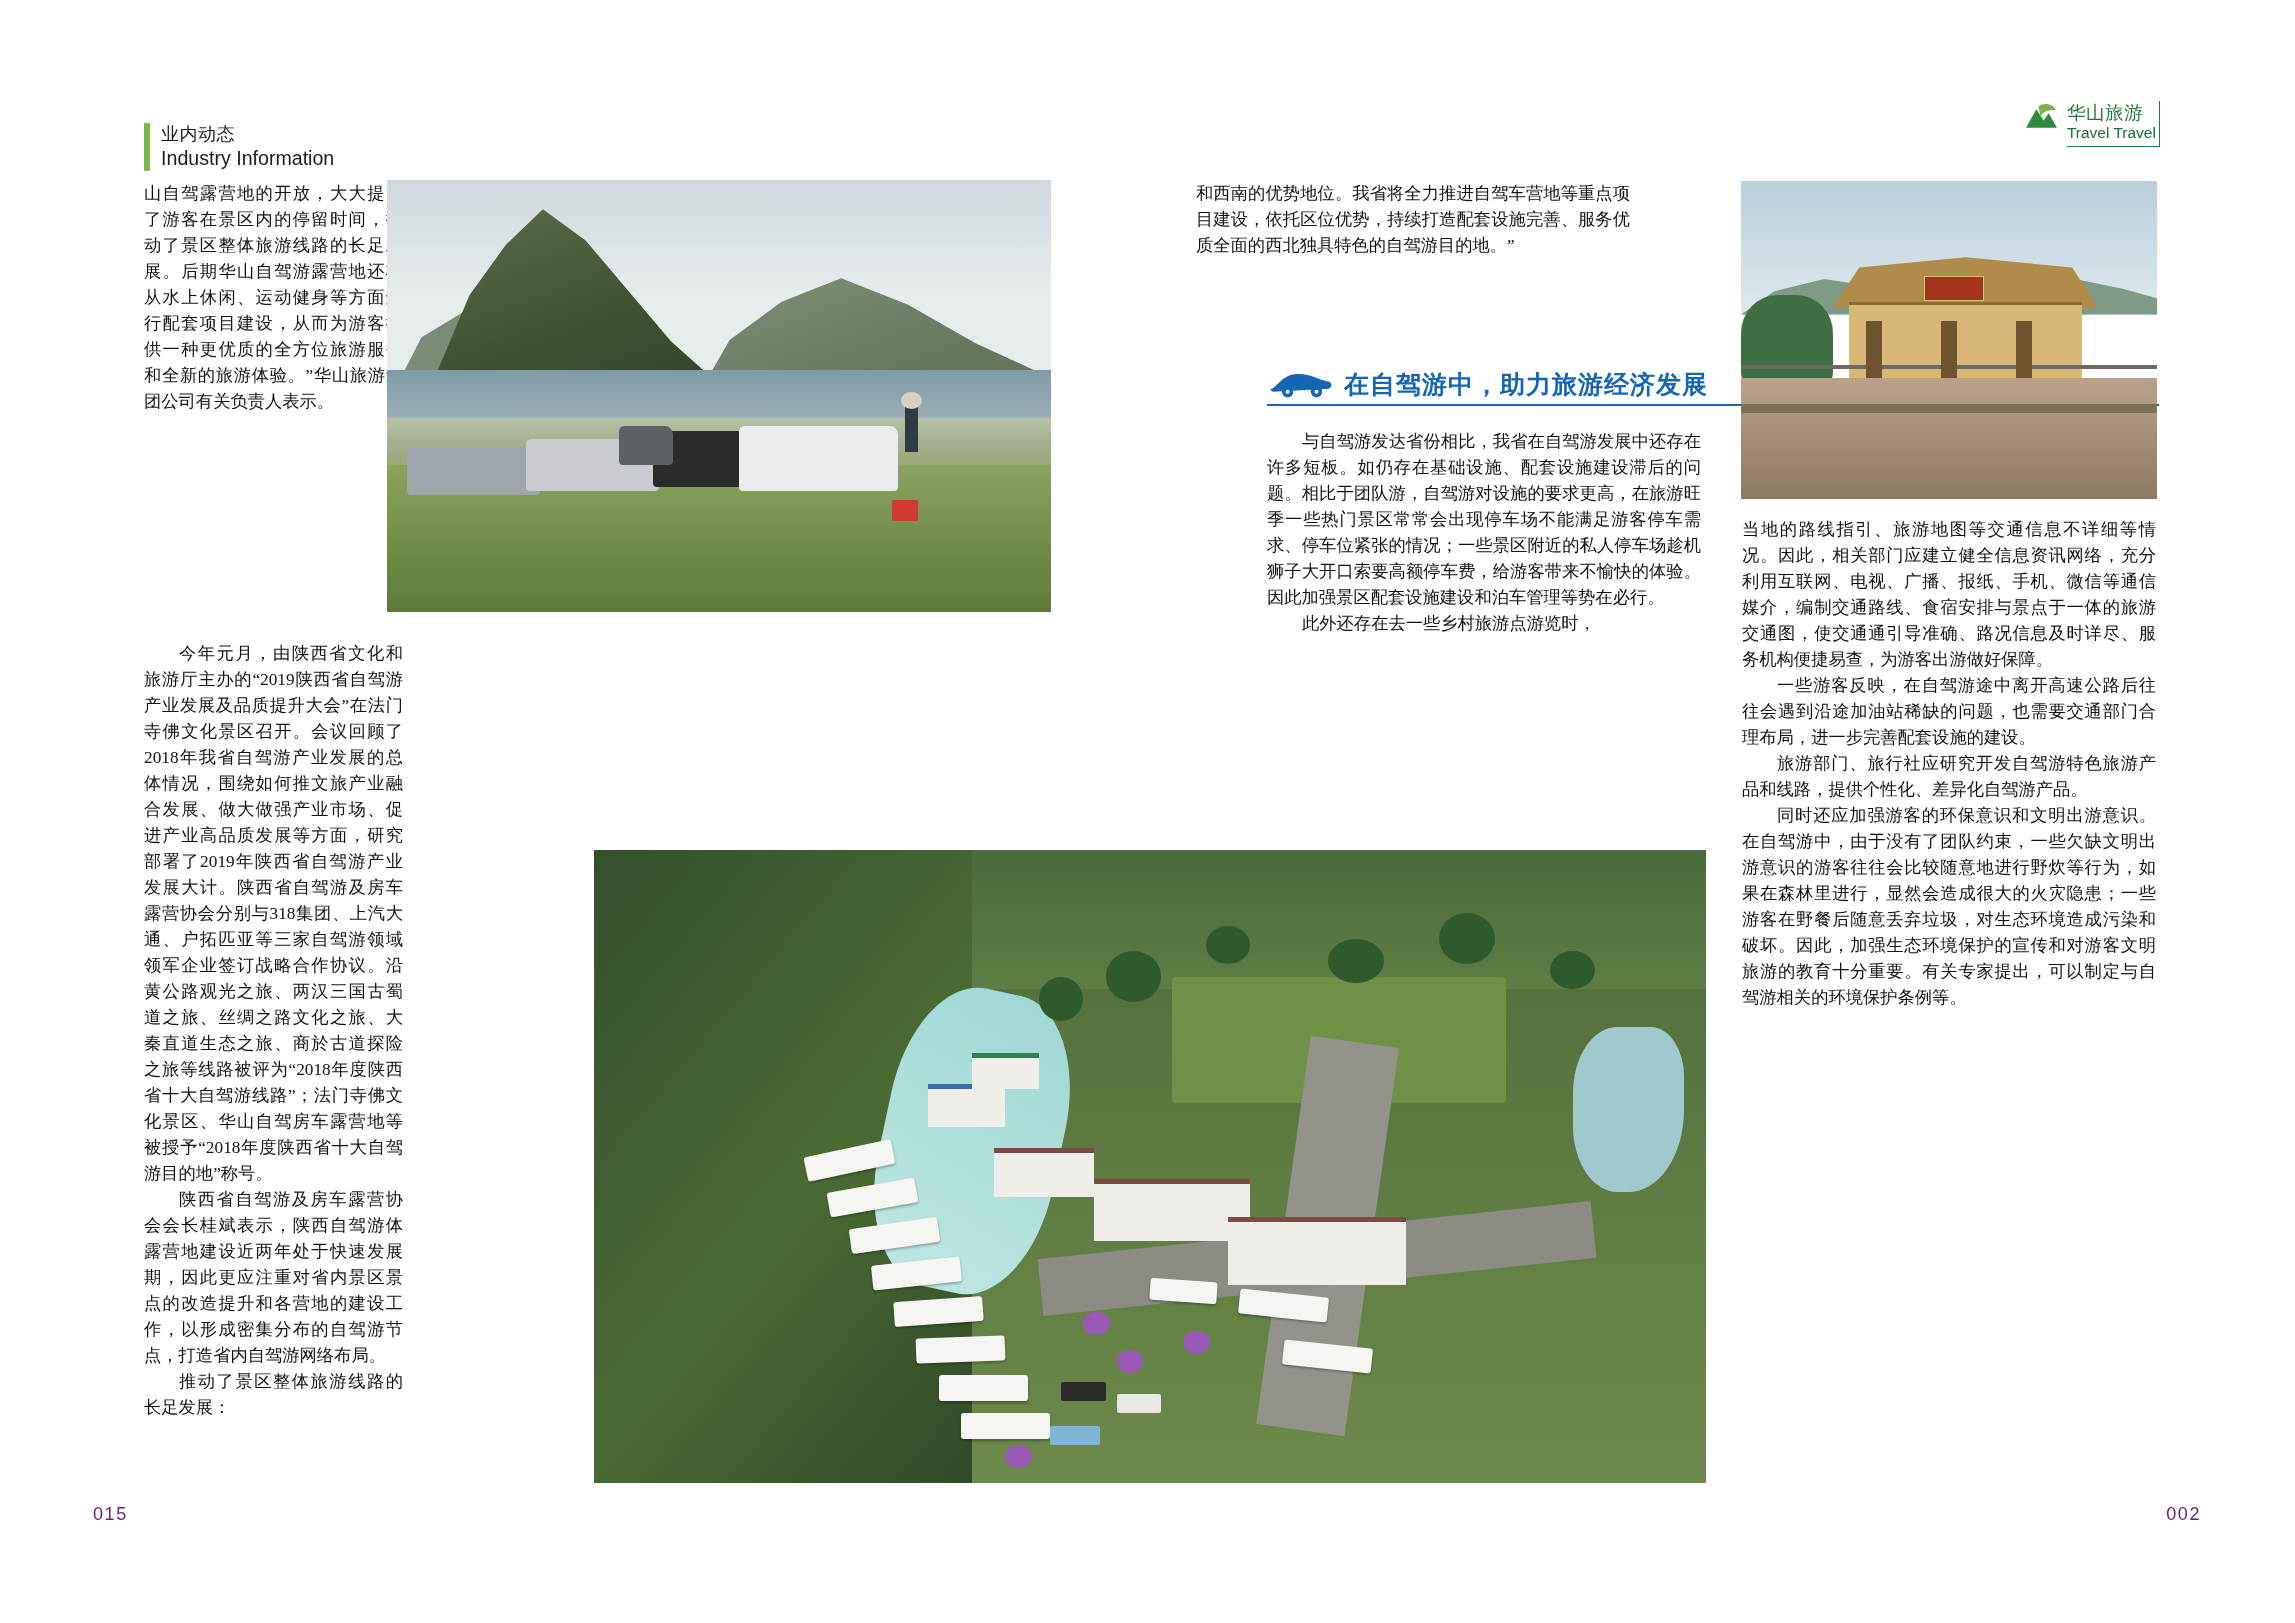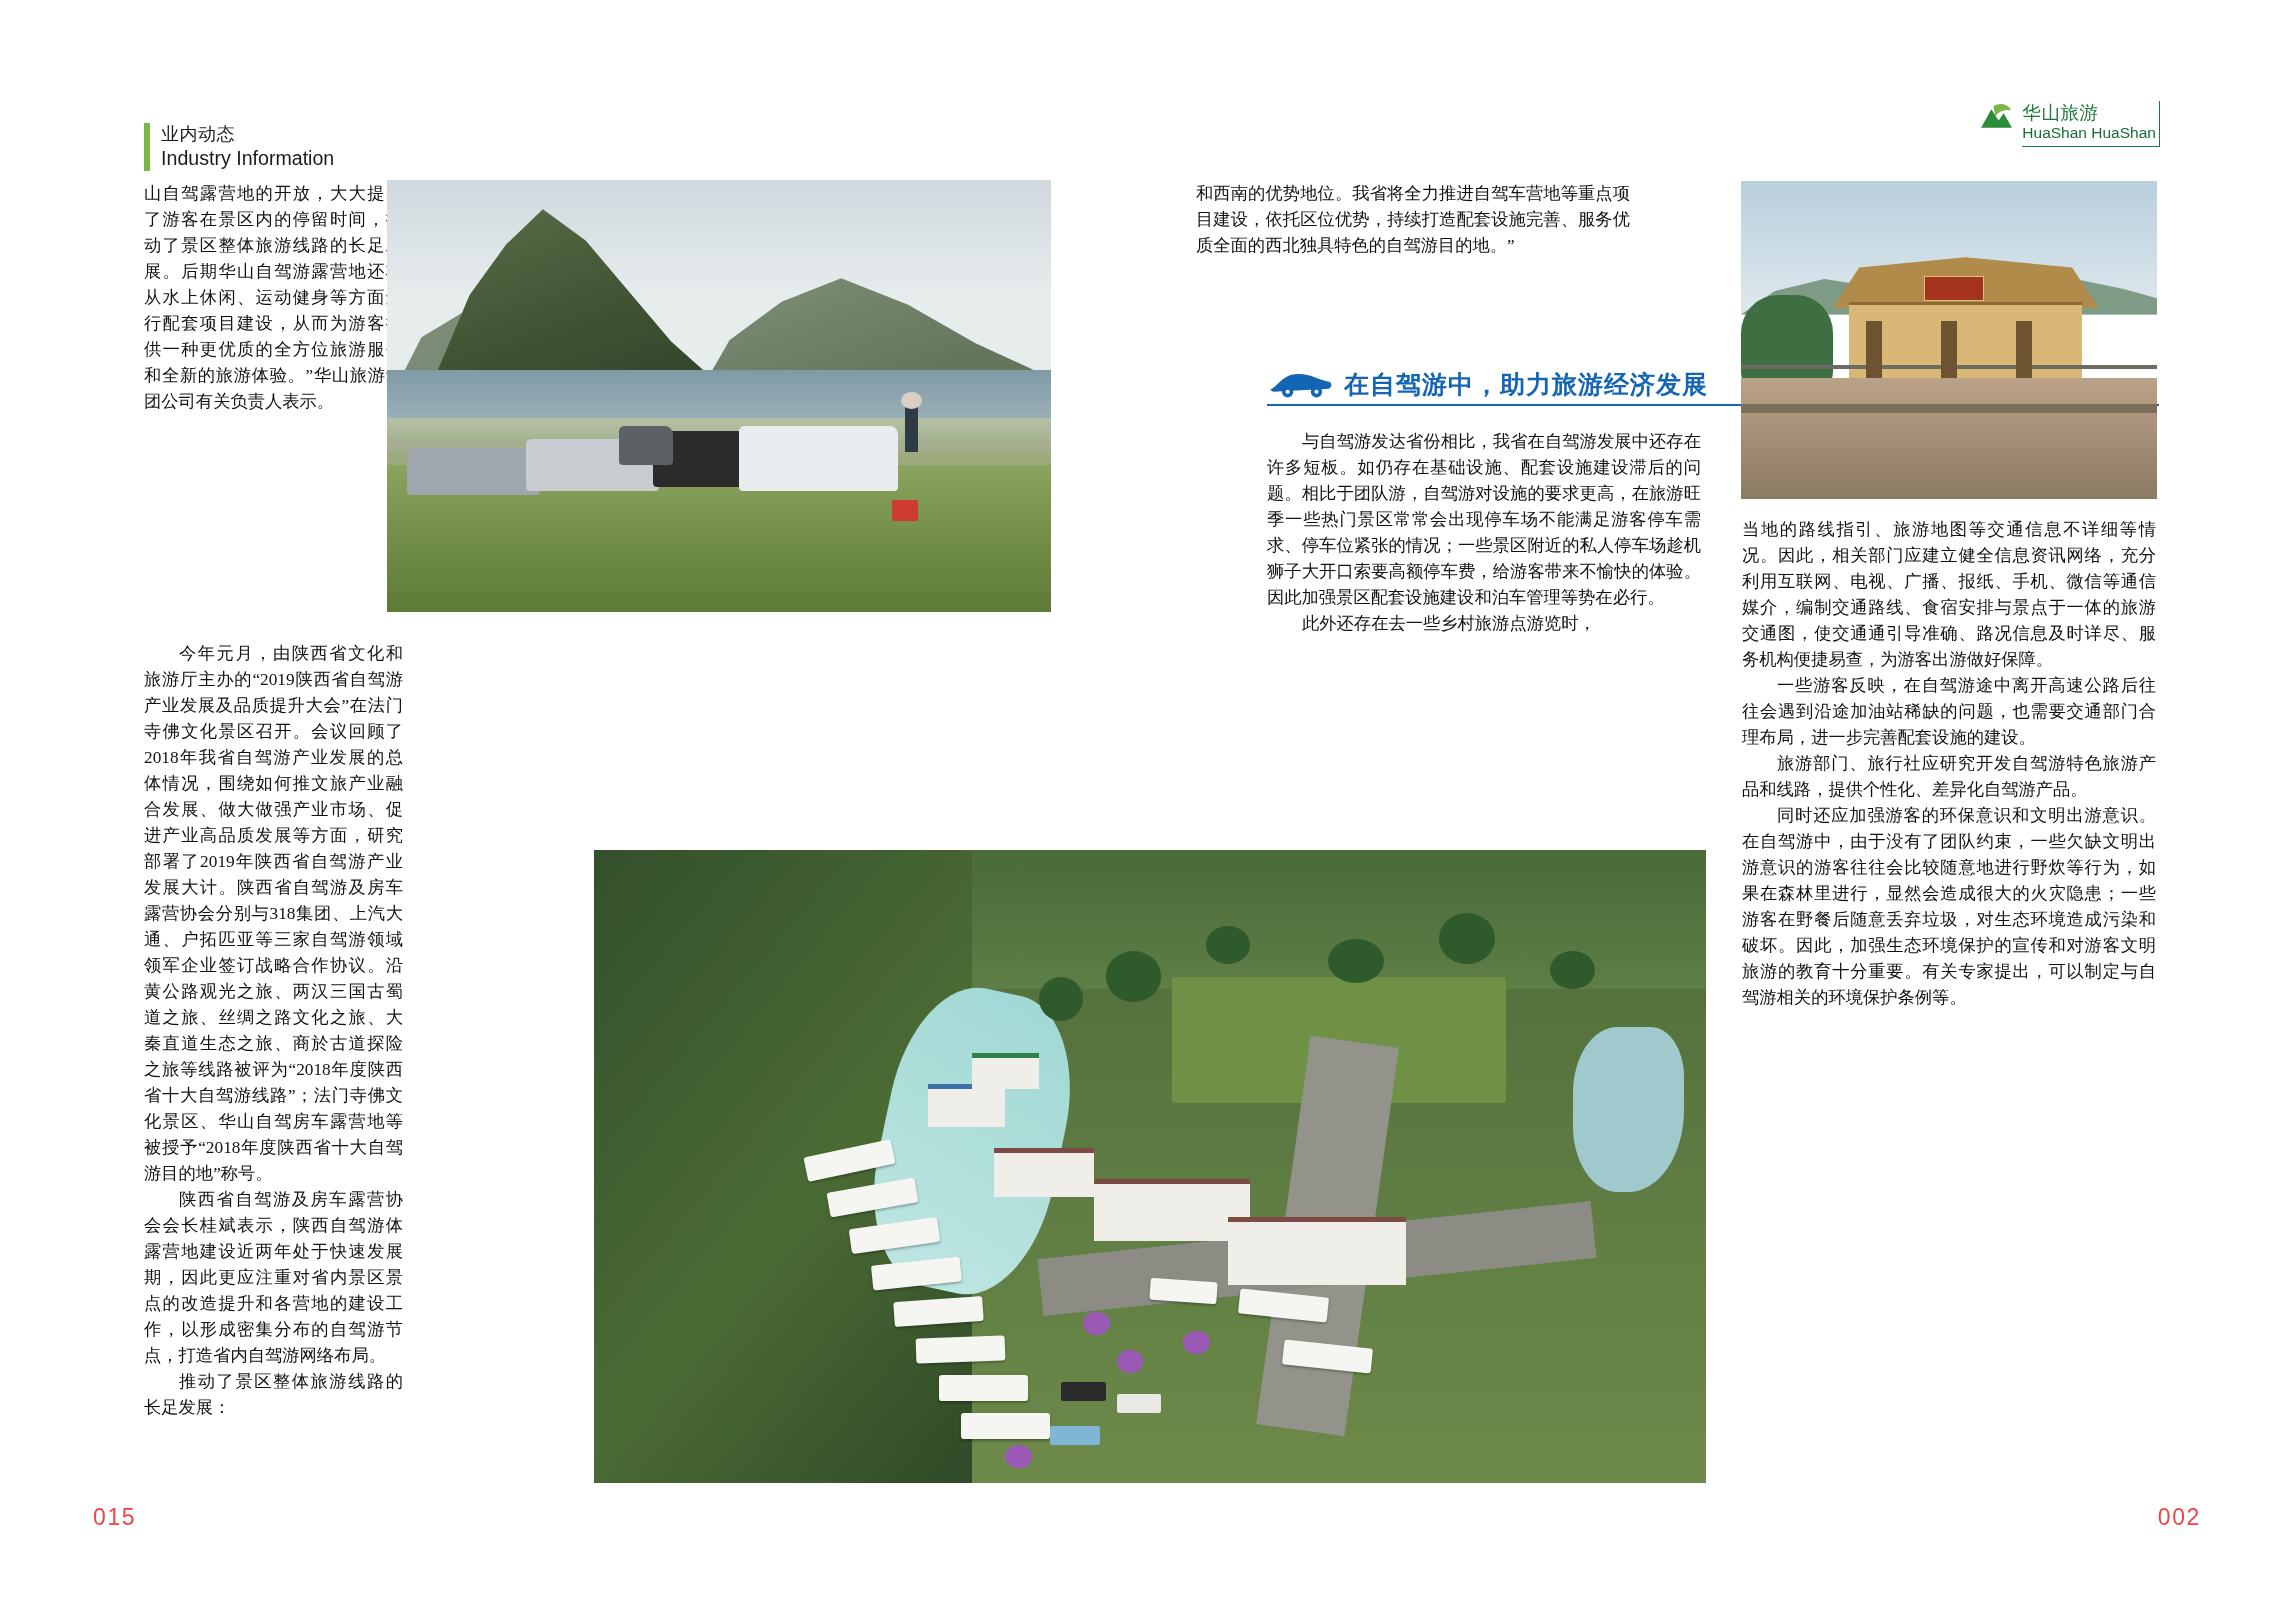--- a/index.html
+++ b/index.html
@@ -43,21 +43,21 @@
   .img-aerial{ left:594px; top:850px; width:1112px; height:633px; }
   .img-pavilion{ left:1741px; top:181px; width:416px; height:318px; }
 
   
   .sec-head { position:absolute; left:1267px; top:357px; width:892px; height:54px; }
   .sec-head .rule { position:absolute; left:0; bottom:5.2px; width:100%; height:2.1px; background:#1565b5; }
   .sec-head .car { position:absolute; left:0; bottom:12.4px; width:67px; height:33px; }
   .sec-head .title { position:absolute; left:77px; bottom:10.3px; font-family:"Liberation Sans", sans-serif; font-weight:bold; font-size:25px; color:#1565b5; letter-spacing:1px; }
 
   
-  .folio { position:absolute; font-family:"Liberation Sans", sans-serif; font-size:23px; color:#ef4444; letter-spacing:1.6px; }
+  .folio { position:absolute; font-family:"Liberation Sans", sans-serif; font-size:18px; color:#701a75; letter-spacing:1.6px; }
   .folio-l { left:93px; top:1504px; }
   .folio-r { right:94px; top:1504px; }
 
   
   .camp-sky { background:linear-gradient(#cfd8dd 0%, #e2e8ea 45%, #e7ecec 60%); position:absolute; left:0; top:0; right:0; height:46%; }
   .camp-mtn1 { position:absolute; left:6%; top:5%; width:46%; height:45%; background:linear-gradient(160deg,#5c6f4a,#3e5233 60%,#2f4228); clip-path:polygon(0% 100%, 14% 48%, 26% 22%, 38% 4%, 52% 20%, 66% 46%, 80% 72%, 100% 100%); }
   .camp-mtn2 { position:absolute; left:46%; top:18%; width:56%; height:34%; background:linear-gradient(160deg,#7d8f75,#5d7055 70%); clip-path:polygon(0% 100%, 10% 56%, 24% 30%, 40% 14%, 58% 32%, 76% 58%, 100% 86%, 100% 100%); opacity:.95;}
   .camp-mtn3 { position:absolute; left:0%; top:26%; width:26%; height:26%; background:#6e8268; clip-path:polygon(0 100%, 20% 40%, 46% 16%, 72% 46%, 100% 100%); opacity:.9;}
   .camp-lake { position:absolute; left:0; top:44%; right:0; height:13%; background:linear-gradient(#7f9aa6,#9fb3bb); }
   .camp-shore{ position:absolute; left:0; top:55%; right:0; height:10%; background:linear-gradient(#b8c2a6,#93a680); }
@@ -103,21 +103,21 @@
 
   <div class="hdr-right">
     <div class="logo-mark">
       <svg width="36" height="34" viewBox="0 0 70 66" aria-hidden="true">
         <path d="M6 52 L26 16 L40 38 L50 24 L66 52 Z" fill="#2d8c3c"></path>
         <path d="M30 10 C42 2 60 6 64 18 C52 16 40 20 34 30 Z" fill="#7ab648"></path>
       </svg>
     </div>
     <div class="brand-box">
       <div class="brand-cn">华山旅游</div>
-      <div class="brand-en">HuaShan HuaShan</div>
+      <div class="brand-en">Travel Travel</div>
     </div>
   </div>
 
   <div class="col c1">
     <p class="noindent">山自驾露营地的开放，大大提升了游客在景区内的停留时间，推动了景区整体旅游线路的长足发展。后期华山自驾游露营地还将从水上休闲、运动健身等方面进行配套项目建设，从而为游客提供一种更优质的全方位旅游服务和全新的旅游体验。”华山旅游集团公司有关负责人表示。</p>
   </div>
 
   <div class="col c1b">
     <p>今年元月，由陕西省文化和旅游厅主办的“2019陕西省自驾游产业发展及品质提升大会”在法门寺佛文化景区召开。会议回顾了2018年我省自驾游产业发展的总体情况，围绕如何推文旅产业融合发展、做大做强产业市场、促进产业高品质发展等方面，研究部署了2019年陕西省自驾游产业发展大计。陕西省自驾游及房车露营协会分别与318集团、上汽大通、户拓匹亚等三家自驾游领域领军企业签订战略合作协议。沿黄公路观光之旅、两汉三国古蜀道之旅、丝绸之路文化之旅、大秦直道生态之旅、商於古道探险之旅等线路被评为“2018年度陕西省十大自驾游线路”；法门寺佛文化景区、华山自驾房车露营地等被授予“2018年度陕西省十大自驾游目的地”称号。</p>
     <p>陕西省自驾游及房车露营协会会长桂斌表示，陕西自驾游体露营地建设近两年处于快速发展期，因此更应注重对省内景区景点的改造提升和各营地的建设工作，以形成密集分布的自驾游节点，打造省内自驾游网络布局。</p>

